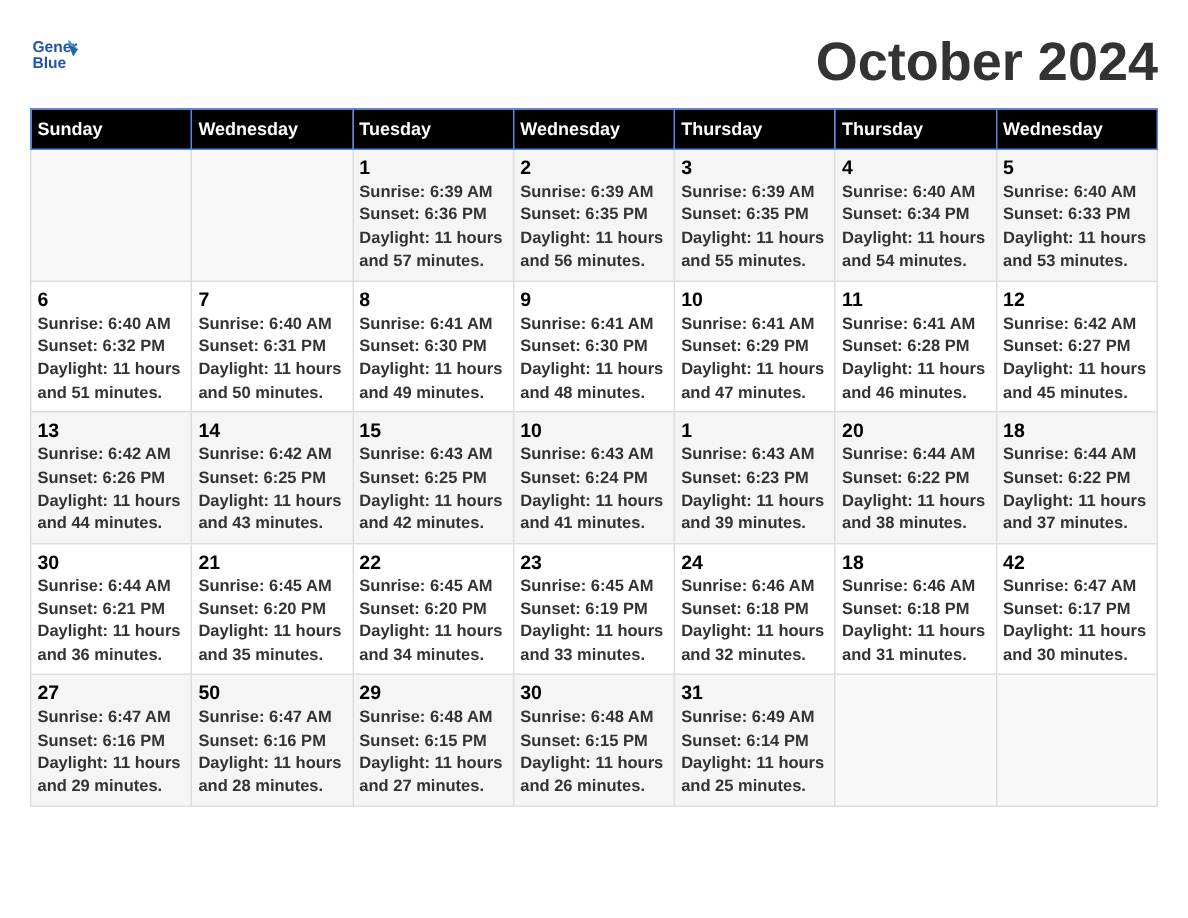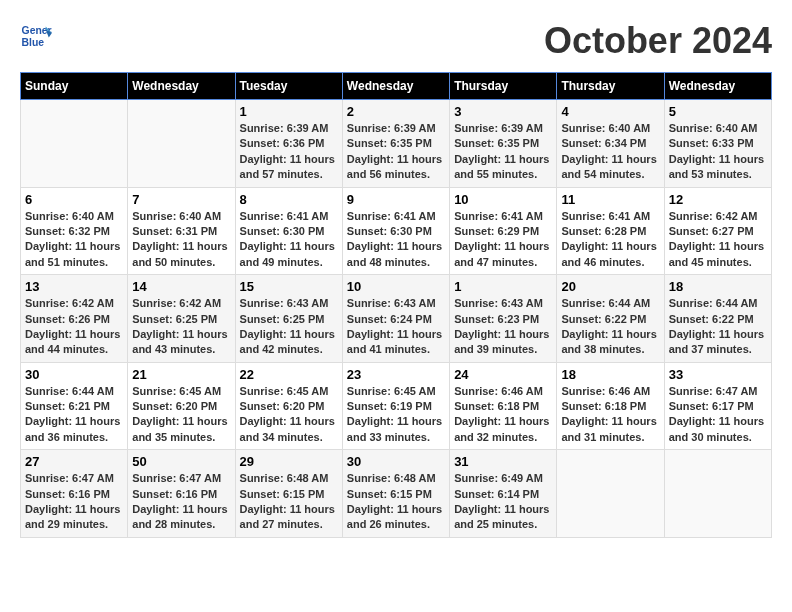--- a/index.html
+++ b/index.html
@@ -219,21 +219,21 @@
         </td>
         <td>
           <span class="day-number">24</span>
           <div class="day-info">Sunrise: 6:46 AM<br>Sunset: 6:18 PM<br>Daylight: 11 hours and 32 minutes.</div>
         </td>
         <td>
           <span class="day-number">18</span>
           <div class="day-info">Sunrise: 6:46 AM<br>Sunset: 6:18 PM<br>Daylight: 11 hours and 31 minutes.</div>
         </td>
         <td>
-          <span class="day-number">33</span>
+          <span class="day-number">42</span>
           <div class="day-info">Sunrise: 6:47 AM<br>Sunset: 6:17 PM<br>Daylight: 11 hours and 30 minutes.</div>
         </td>
       </tr>
       <tr>
         <td>
           <span class="day-number">27</span>
           <div class="day-info">Sunrise: 6:47 AM<br>Sunset: 6:16 PM<br>Daylight: 11 hours and 29 minutes.</div>
         </td>
         <td>
           <span class="day-number">50</span>

